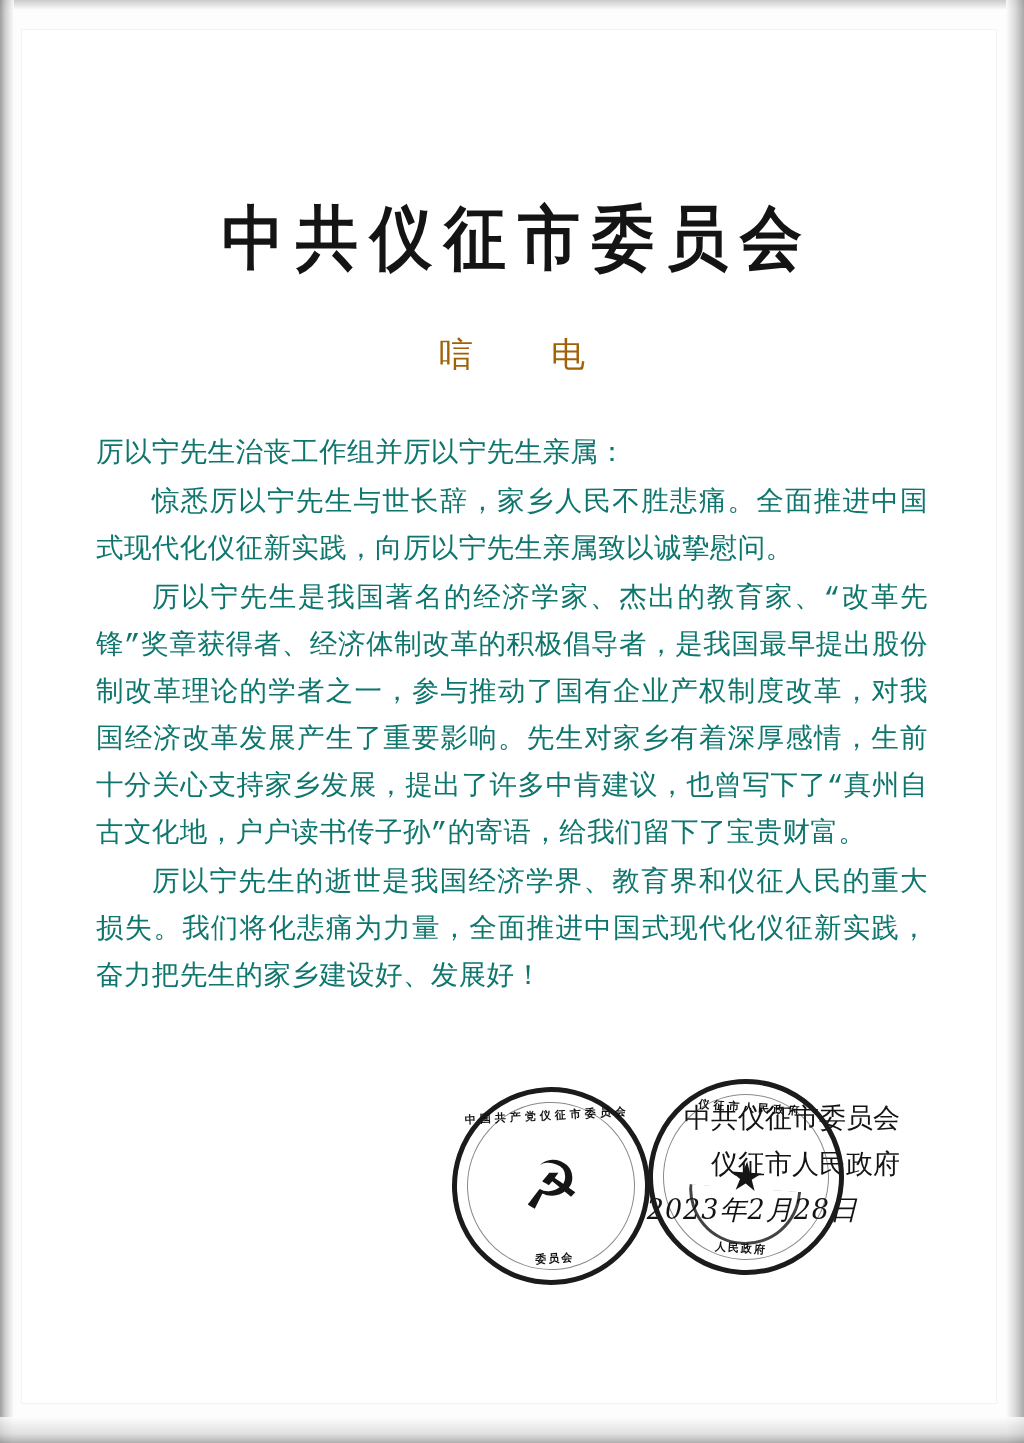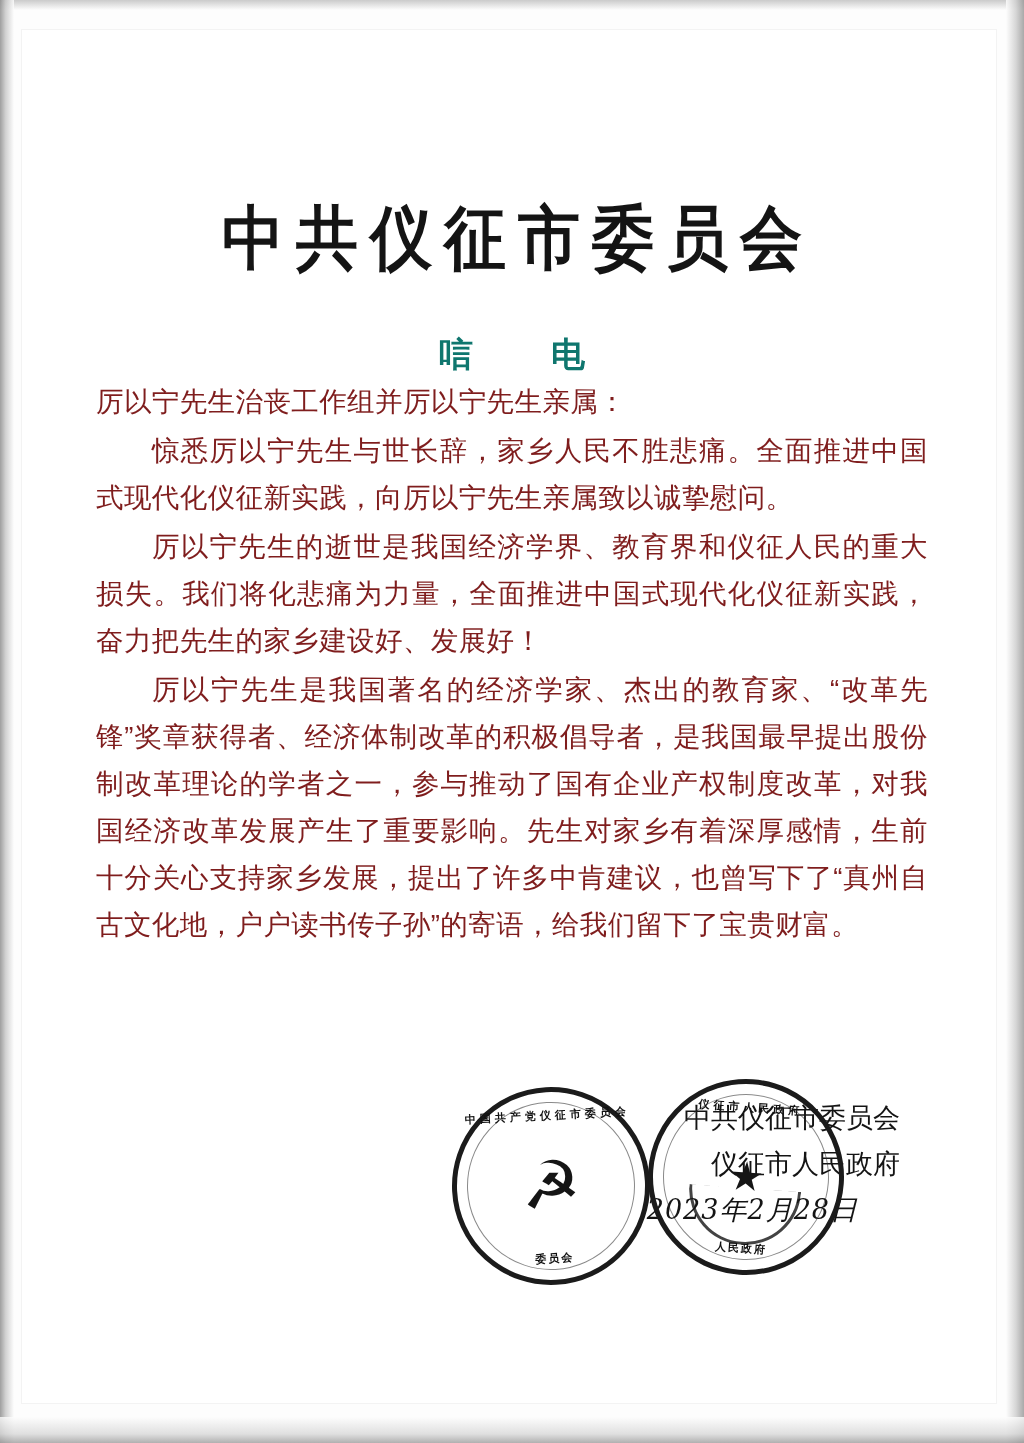--- a/index.html
+++ b/index.html
@@ -76,33 +76,34 @@
     letter-spacing: 12px;
     color: #141414;
     transform: scaleY(1.12);
     text-indent: 12px;
   }
 
   .doc-type {
     margin-top: 52px;
     text-align: center;
     font-family: "DejaVu Serif", serif;
-    font-weight: 700;
+    font-weight: 400;
     font-size: 34px;
     letter-spacing: 22px;
-    color: #0f766e;
+    color: #a16207;
     text-indent: 22px;
   }
 
   
   .body-text {
-    font-family: Liberation Sans, sans-serif;
+    margin-top: 52px;
+    font-family: Liberation Mono, monospace;
     font-size: 27.5px;
     line-height: 47px;
-    color: #7f1d1d;
+    color: #0f766e;
     letter-spacing: 0.4px;
     text-align: justify;
   }
   .para {
     margin: 0 0 2px 0;
     text-indent: 56px;
   }
   .para.no-indent {
     text-indent: 0;
   }
@@ -221,22 +222,22 @@
 
   <div class="content">
 
     <div class="masthead">中共仪征市委员会</div>
 
     <div class="doc-type">唁　电</div>
 
     <div class="body-text">
       <p class="para no-indent">厉以宁先生治丧工作组并厉以宁先生亲属：</p>
       <p class="para">惊悉厉以宁先生与世长辞，家乡人民不胜悲痛。全面推进中国式现代化仪征新实践，向厉以宁先生亲属致以诚挚慰问。</p>
+      <p class="para">厉以宁先生是我国著名的经济学家、杰出的教育家、“改革先锋”奖章获得者、经济体制改革的积极倡导者，是我国最早提出股份制改革理论的学者之一，参与推动了国有企业产权制度改革，对我国经济改革发展产生了重要影响。先生对家乡有着深厚感情，生前十分关心支持家乡发展，提出了许多中肯建议，也曾写下了“真州自古文化地，户户读书传子孙”的寄语，给我们留下了宝贵财富。</p>
       <p class="para">厉以宁先生的逝世是我国经济学界、教育界和仪征人民的重大损失。我们将化悲痛为力量，全面推进中国式现代化仪征新实践，奋力把先生的家乡建设好、发展好！</p>
-      <p class="para">厉以宁先生是我国著名的经济学家、杰出的教育家、“改革先锋”奖章获得者、经济体制改革的积极倡导者，是我国最早提出股份制改革理论的学者之一，参与推动了国有企业产权制度改革，对我国经济改革发展产生了重要影响。先生对家乡有着深厚感情，生前十分关心支持家乡发展，提出了许多中肯建议，也曾写下了“真州自古文化地，户户读书传子孙”的寄语，给我们留下了宝贵财富。</p>
     </div>
   </div>
 
   <div class="signature-block">
     <span class="sig-line">中共仪征市委员会</span>
     <span class="sig-line">仪征市人民政府</span>
     <span class="sig-date">2023年2月28日</span>
   </div>
 
   <div class="seals">

